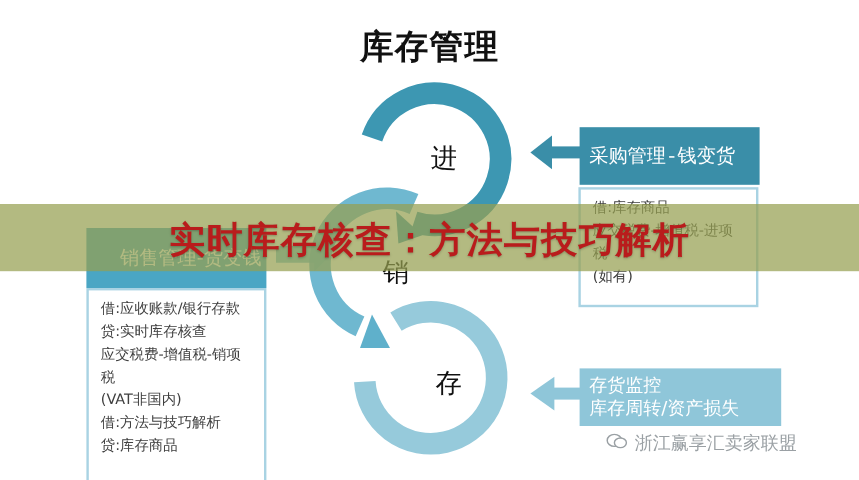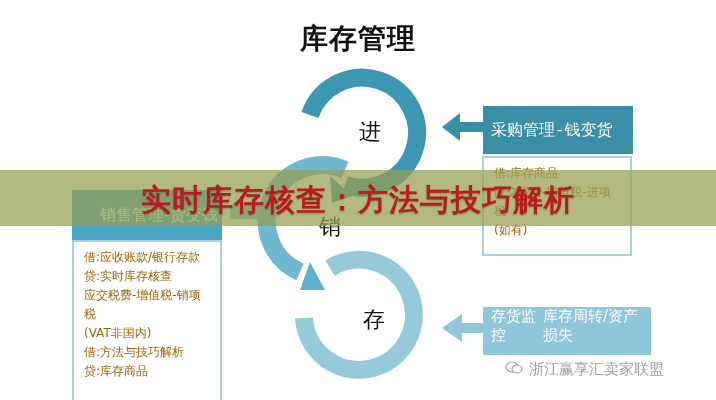--- a/index.html
+++ b/index.html
@@ -2,21 +2,21 @@
 <html><head>
 <meta charset="utf-8">
 <style>
   html, body { margin:0; padding:0; }
   body { width:716px; height:400px; position:relative; overflow:hidden; background:#ffffff; font-family:"DejaVu Sans", sans-serif; }
   .abs { position:absolute; }
   #title { left:0; width:716px; top:20px; text-align:center; font-size:28px; font-weight:bold; color:#111; letter-spacing:1px; }
   svg.rings { position:absolute; left:0; top:0; }
   .ring-label { position:absolute; font-size:22px; color:#111; width:40px; text-align:center; }
   .hdr { position:absolute; color:#fff; font-size:16px; display:flex; align-items:center; padding-left:8px; box-sizing:border-box; }
-  .body-box { position:absolute; border:2px solid #a9d3e3; background:#fff; box-sizing:border-box; padding:6px 10px; font-size:12px; color:#a16207; line-height:19px; }
+  .body-box { position:absolute; border:2px solid #a9d3e3; background:#fff; box-sizing:border-box; padding:6px 10px; font-size:12px; color:#404040; line-height:19px; }
   .banner { position:absolute; left:0; top:170px; width:716px; height:56px; background:rgba(150,160,80,0.72); }
   .banner-text { position:absolute; left:0; width:716px; top:180px; text-align:center; font-size:30px; font-weight:bold; color:#b91c1c; letter-spacing:1px; text-shadow:0 1px 2px rgba(0,0,0,0.25); }
   .watermark { position:absolute; left:505px; top:360px; font-size:15px; color:#9aa0a4; display:flex; align-items:flex-end; gap:6px; }
 </style>
 </head>
 <body>
 
 <div id="title" class="abs">库存管理</div>
 
 <svg class="rings" width="716" height="400">
@@ -52,21 +52,21 @@
 <div class="hdr" style="left:72px;top:190px;width:150px;height:50px;background:#4aa6c4;padding-left:28px;">销售管理-货变钱</div>
 <div class="body-box" style="left:72px;top:240px;width:150px;height:183px;">
   <div>借:应收账款/银行存款</div>
   <div>贷:实时库存核查</div>
   <div>应交税费-增值税-销项税</div>
   <div>(VAT非国内)</div>
   <div>借:方法与技巧解析</div>
   <div>贷:库存商品</div>
 </div>
 
-<div class="hdr" style="left:483px;top:307px;width:168px;height:48px;background:#8fc6d9;flex-direction:row;align-items:flex-start;justify-content:center;font-size:15px;line-height:19px;">
+<div class="hdr" style="left:483px;top:307px;width:168px;height:48px;background:#8fc6d9;flex-direction:column;align-items:flex-start;justify-content:center;font-size:15px;line-height:19px;">
   <div>存货监控</div>
   <div>库存周转/资产损失</div>
 </div>
 
 <div class="banner"></div>
 <div class="banner-text">实时库存核查：方法与技巧解析</div>
 
 <div class="watermark">
   <span>
     <svg width="18" height="14">

